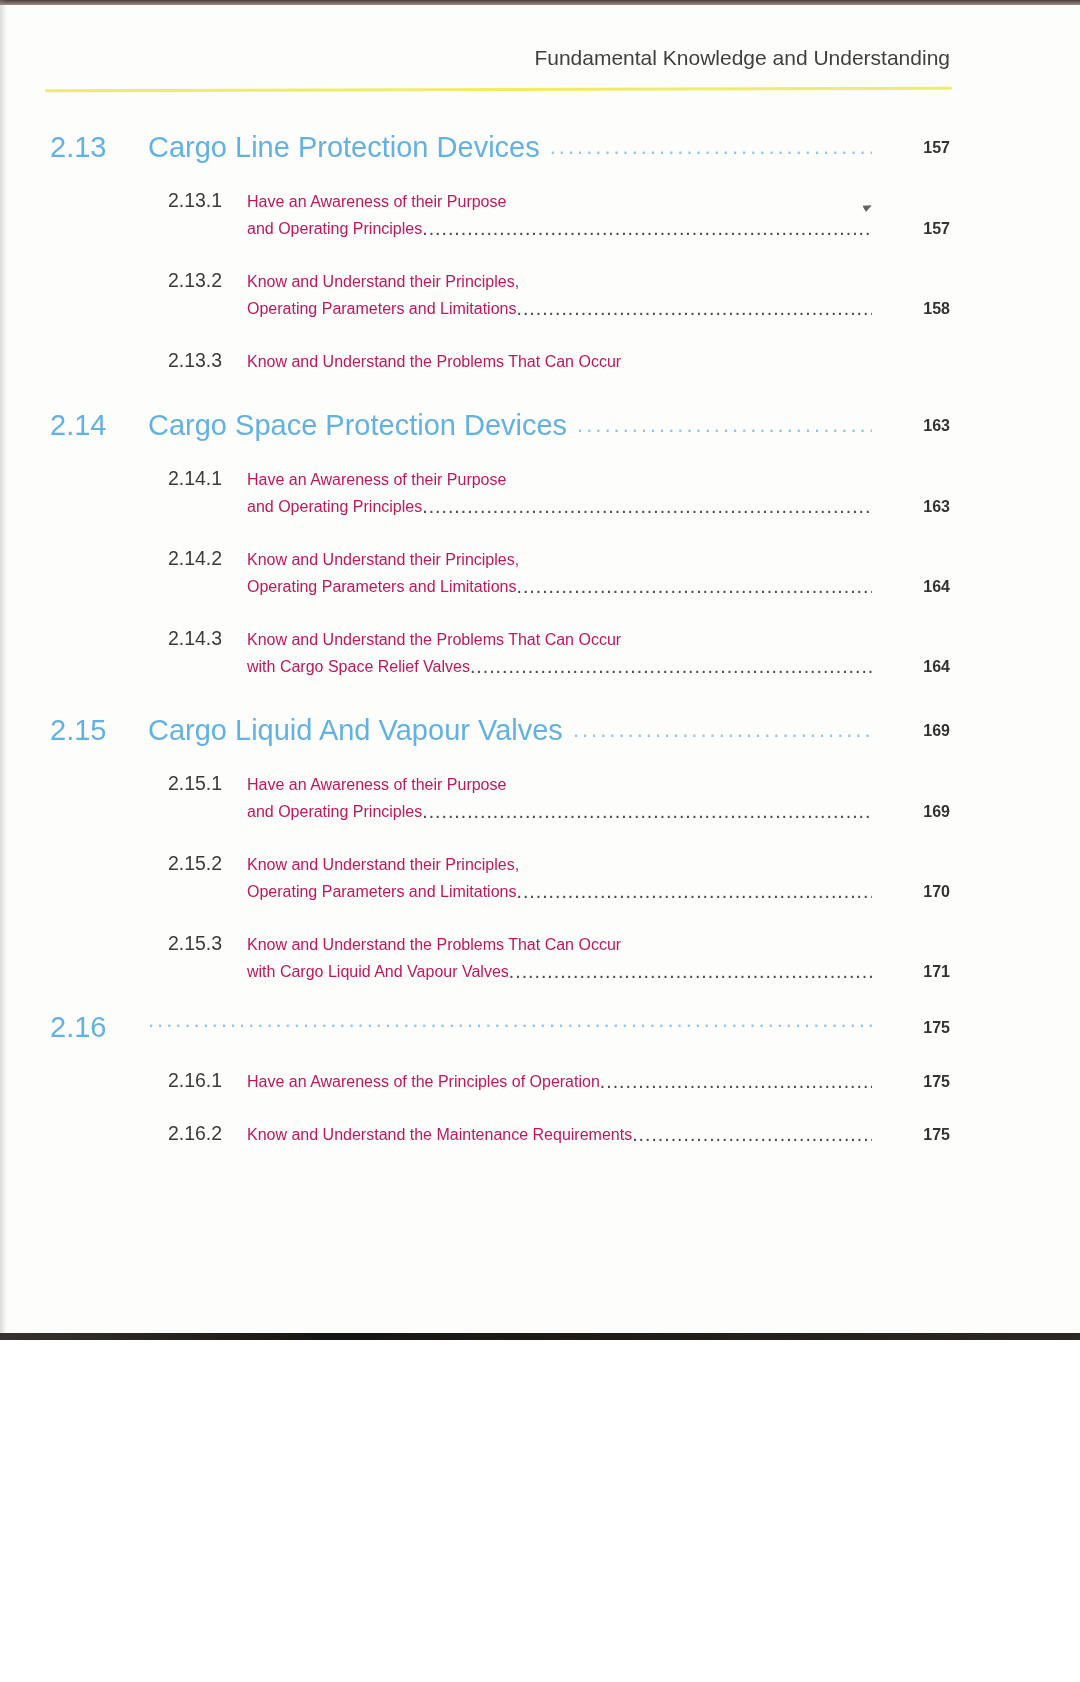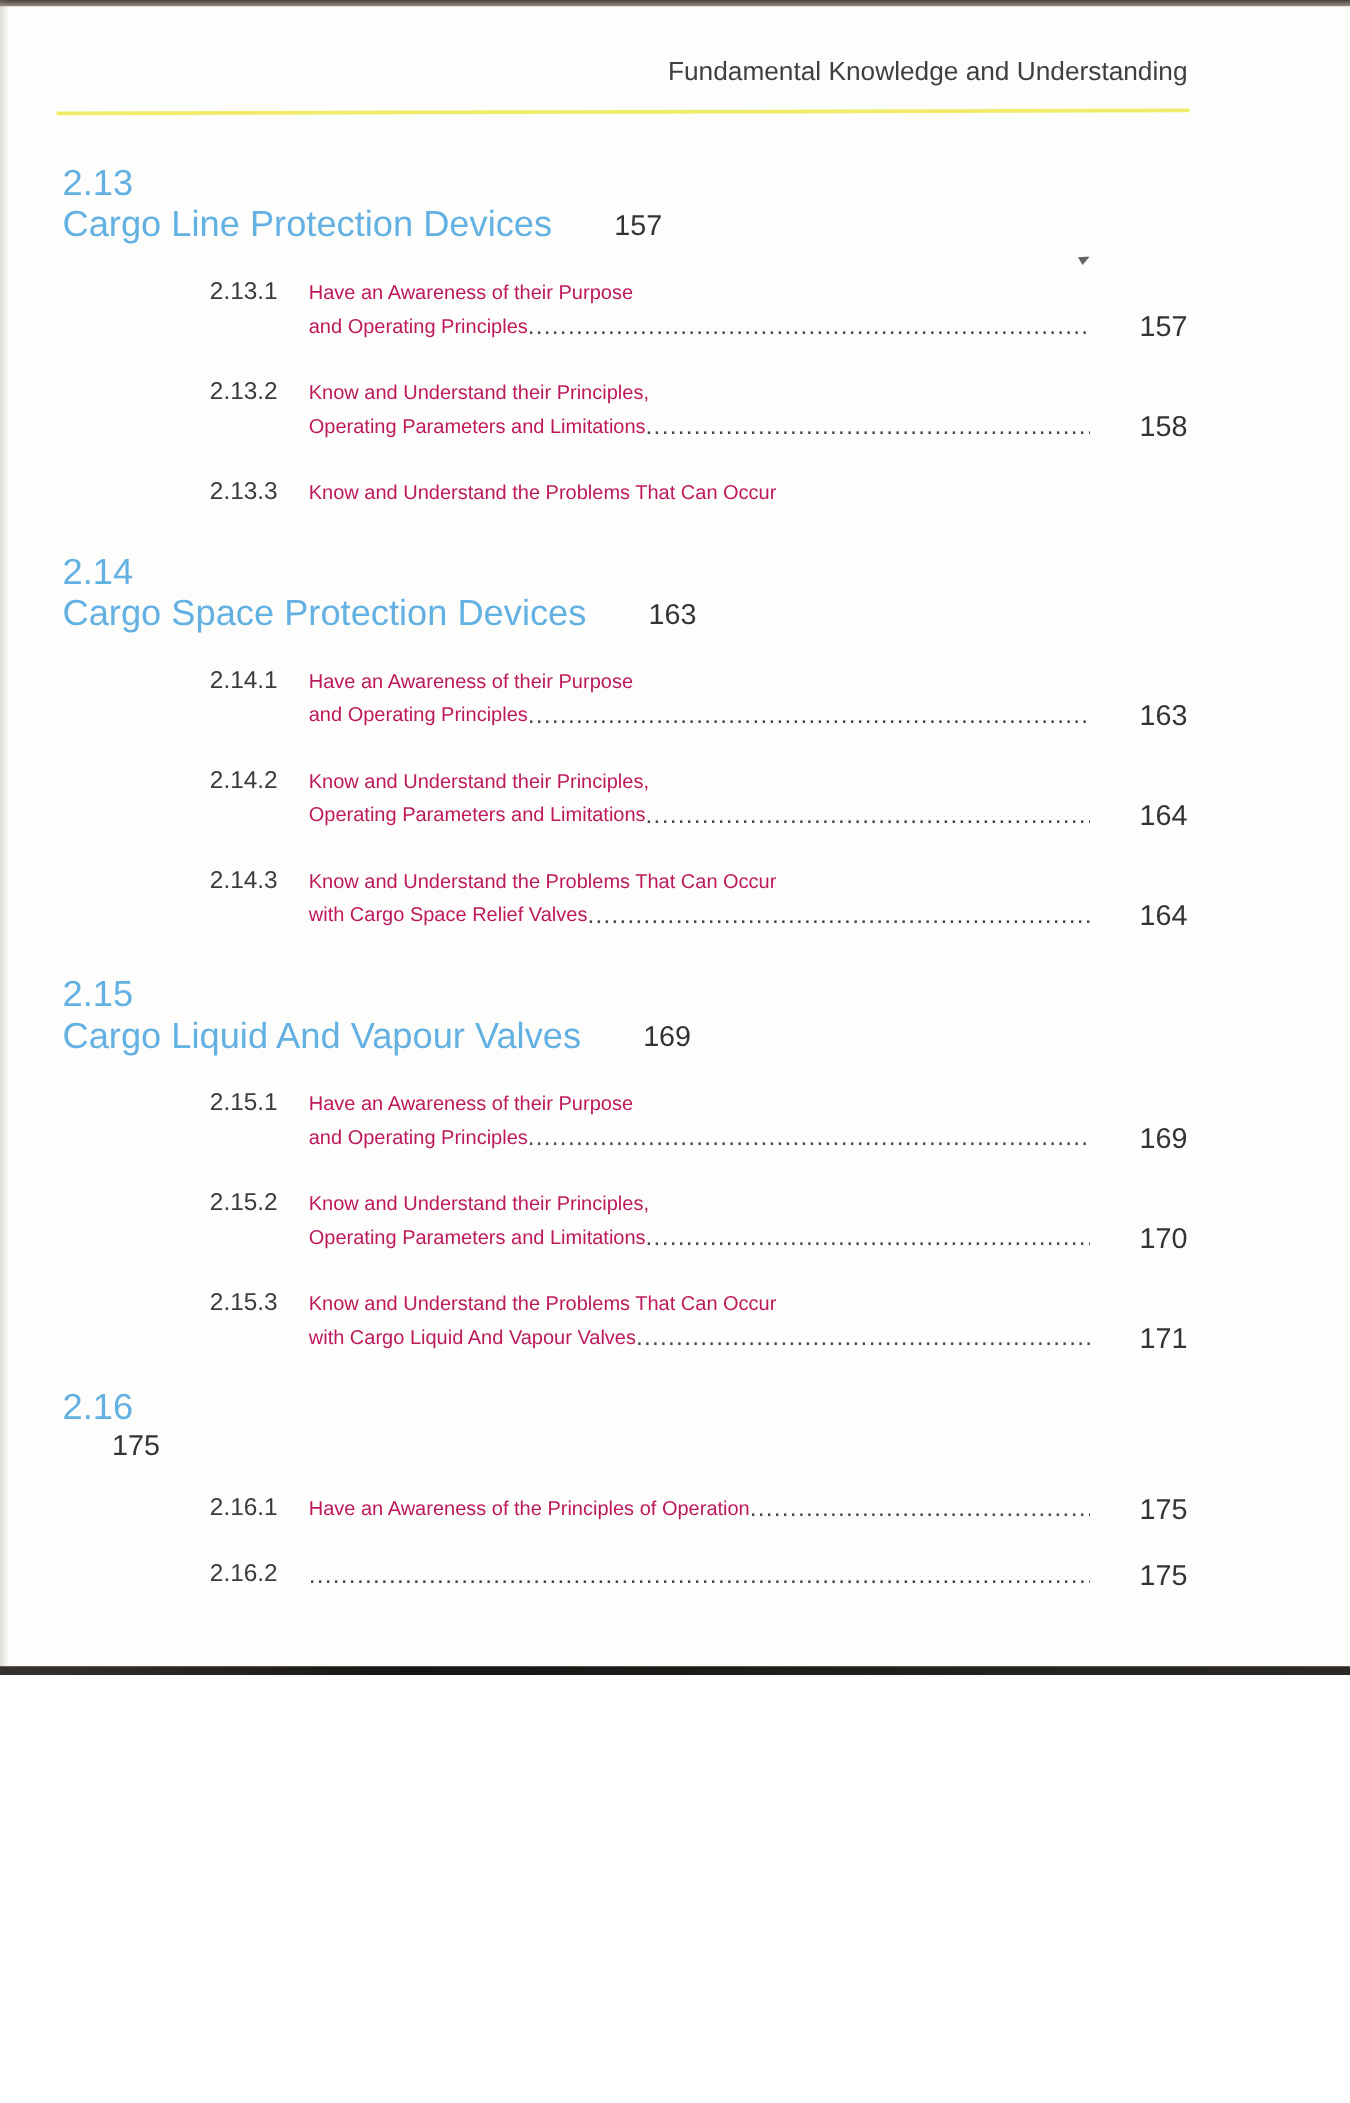--- a/index.html
+++ b/index.html
@@ -21,30 +21,30 @@
   .hdr-title{position:absolute;top:46px;right:130px;font-size:21px;color:#3f3f3f;}
   .hdr-rule{position:absolute;top:88px;left:45px;width:907px;height:3px;
     background:#efed68;border-radius:2px;transform:rotate(-0.15deg);}
 
   
   .toc{position:absolute;top:131px;left:50px;width:900px;}
   .section{margin-top:34px;}
   .section:first-child{margin-top:0;}
   .section.tight{margin-top:22px;}
   .dotline{display:flex;align-items:center;}
-  .sec-row{display:flex;align-items:baseline;margin-bottom:24px;flex-direction:column;}
+  .sec-row{display:flex;align-items:baseline;margin-bottom:24px;}
   .sec-num{flex:none;width:98px;font-size:29px;color:#63b1e3;}
   .sec-line{flex:1;}
   .sec-title{white-space:nowrap;font-size:29px;color:#63b1e3;padding-right:10px;}
   .leader{flex:1;position:relative;align-self:stretch;}
   .leader::after{content:"..........................................................................................................................................................................";
     position:absolute;left:0;right:0;bottom:2px;overflow:hidden;white-space:nowrap;
     font-size:19.5px;letter-spacing:1px;color:#474747;}
   .sec-leader::after{font-size:22px;letter-spacing:3px;color:#8cc5ea;bottom:4px;}
-  .pagenum{flex:none;width:78px;text-align:right;font-size:23px;color:#333;}
+  .pagenum{flex:none;width:78px;text-align:right;font-size:16px;color:#333;font-weight:bold;}
   .sub-row{display:flex;margin-bottom:26px;}
   .sub-num{flex:none;width:104px;margin-left:93px;font-size:19.5px;padding-top:1px;text-align:center;}
   .sub-body{flex:1;}
   .sub-line1,.dotline .txt{font-size:16px;line-height:27px;color:#be185d;white-space:nowrap;}
 
   
   .speck{position:absolute;left:862px;top:204px;width:9px;height:8px;background:#3d3d3d;
     clip-path:polygon(0 35%,100% 0,55% 100%);opacity:.8;transform:rotate(14deg);}
 
   
@@ -211,20 +211,21 @@
             <span class="txt">Have an Awareness of the Principles of Operation</span>
             <span class="leader"></span>
             <span class="pagenum">175</span>
           </div>
         </div>
       </div>
       <div class="sub-row">
         <span class="sub-num">2.16.2</span>
         <div class="sub-body">
           <div class="dotline">
+            <span class="txt">Know and Understand the Maintenance Requirements</span>
             <span class="leader"></span>
             <span class="pagenum">175</span>
           </div>
         </div>
       </div>
     </div>
 
   </div>
 
   <div class="speck"></div>

